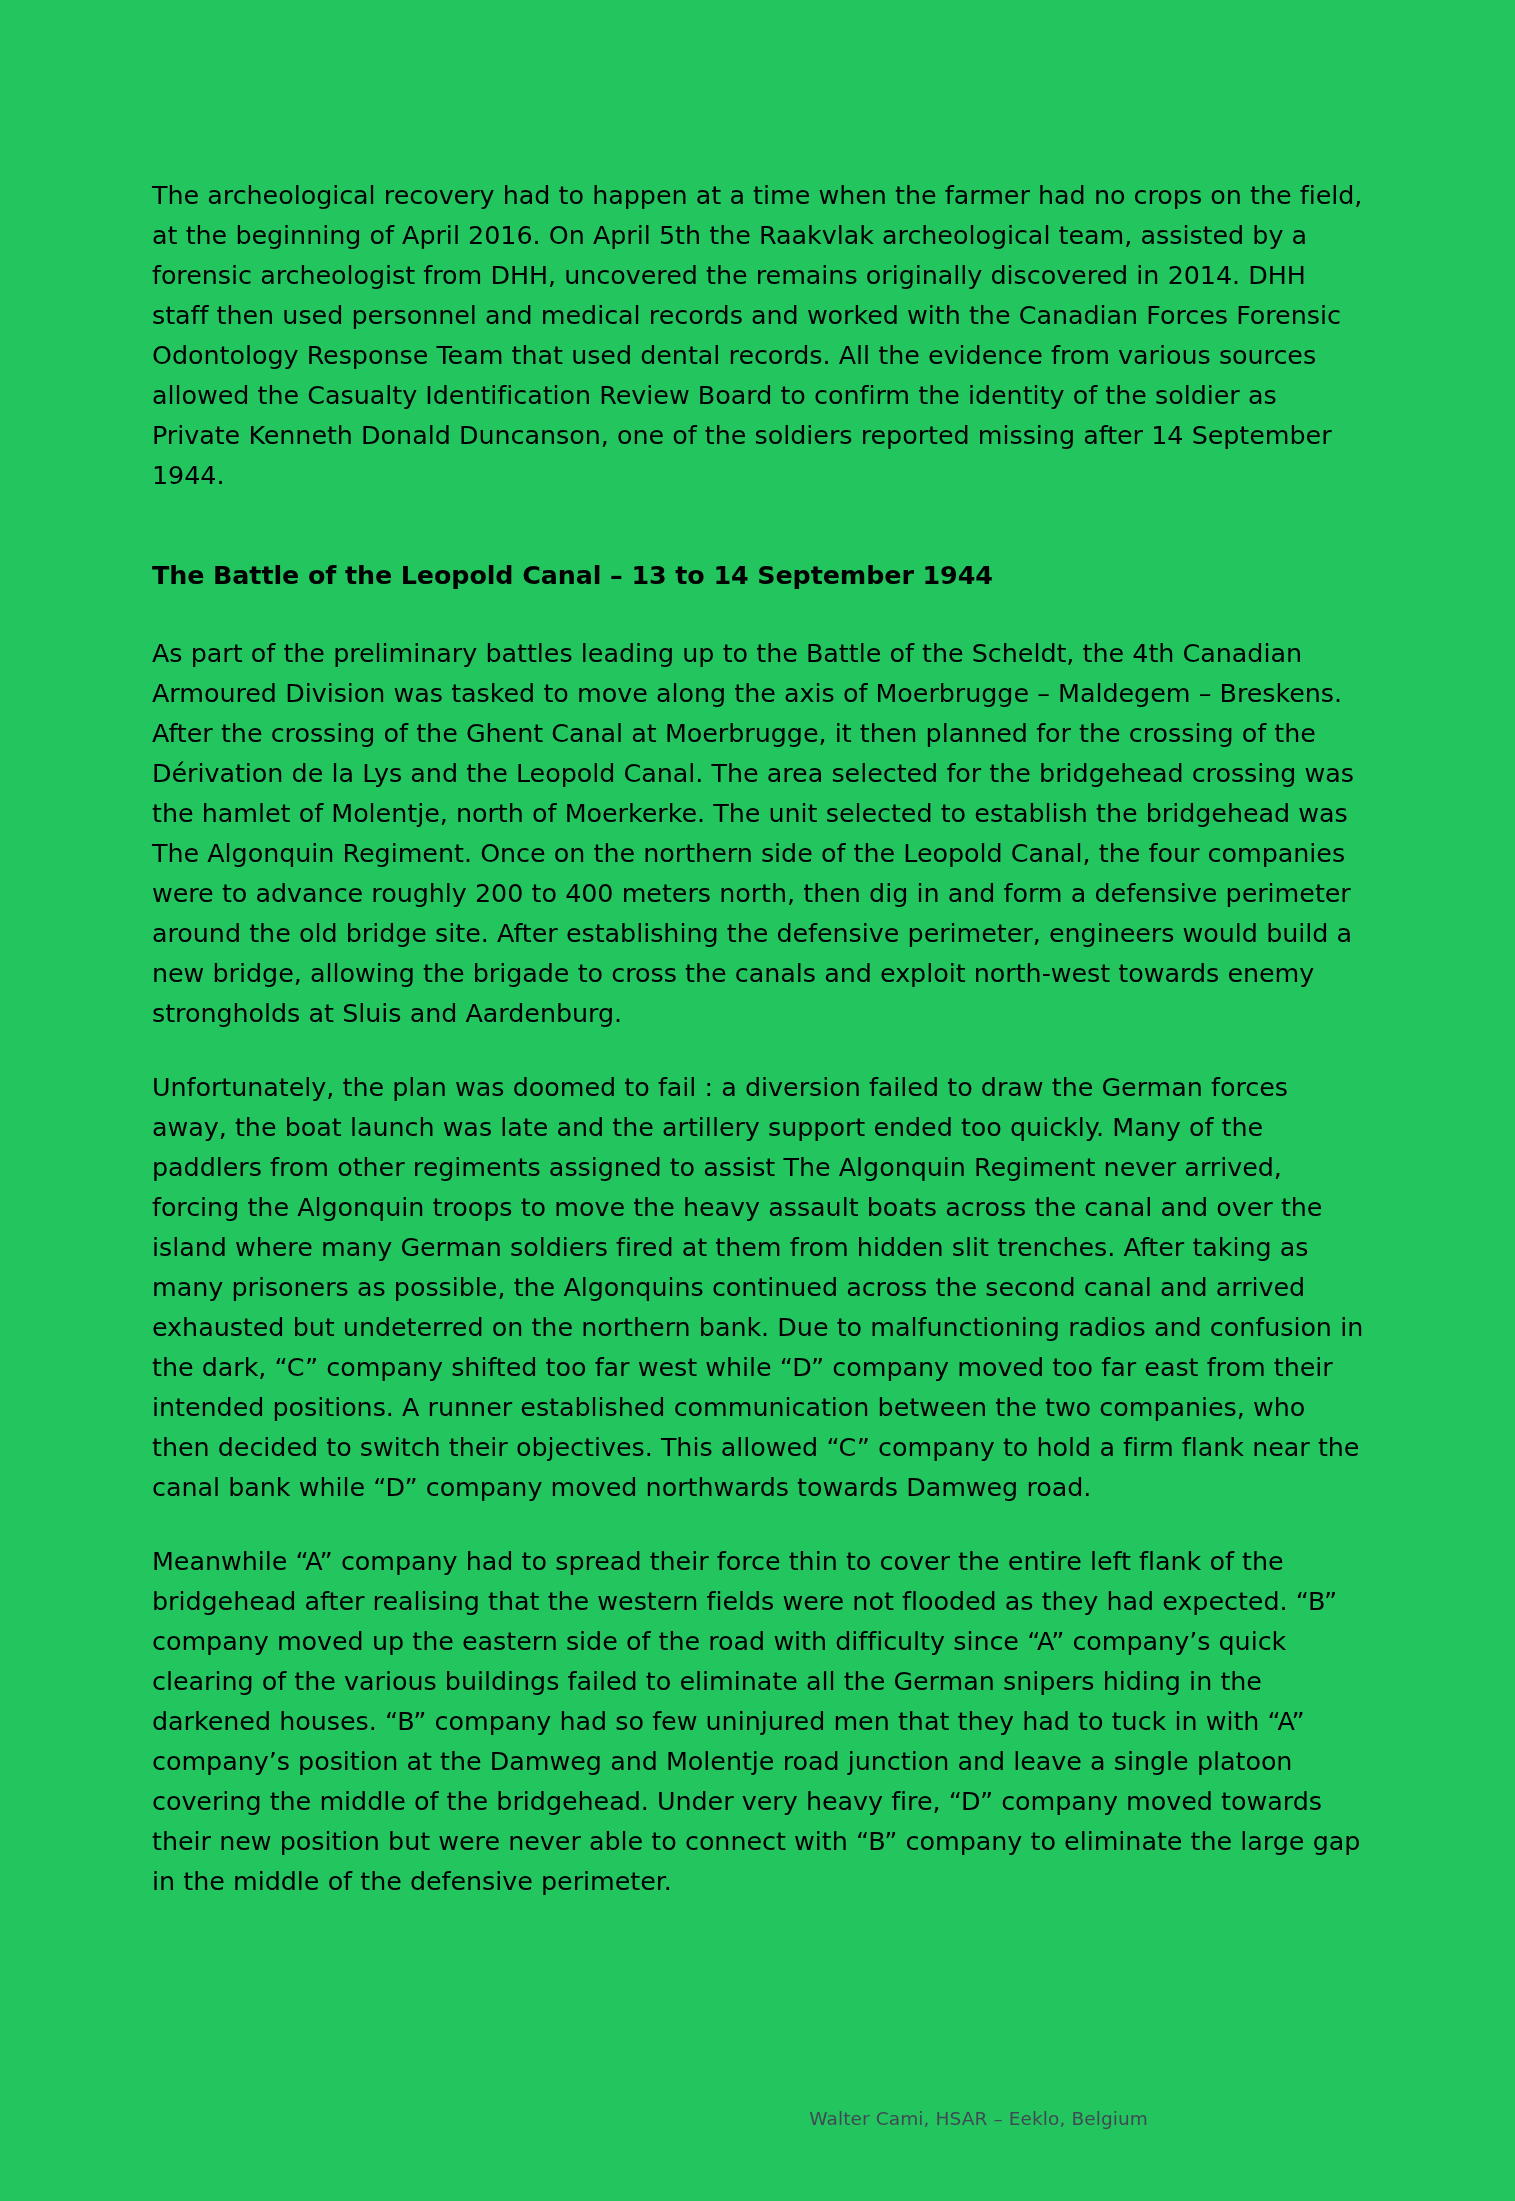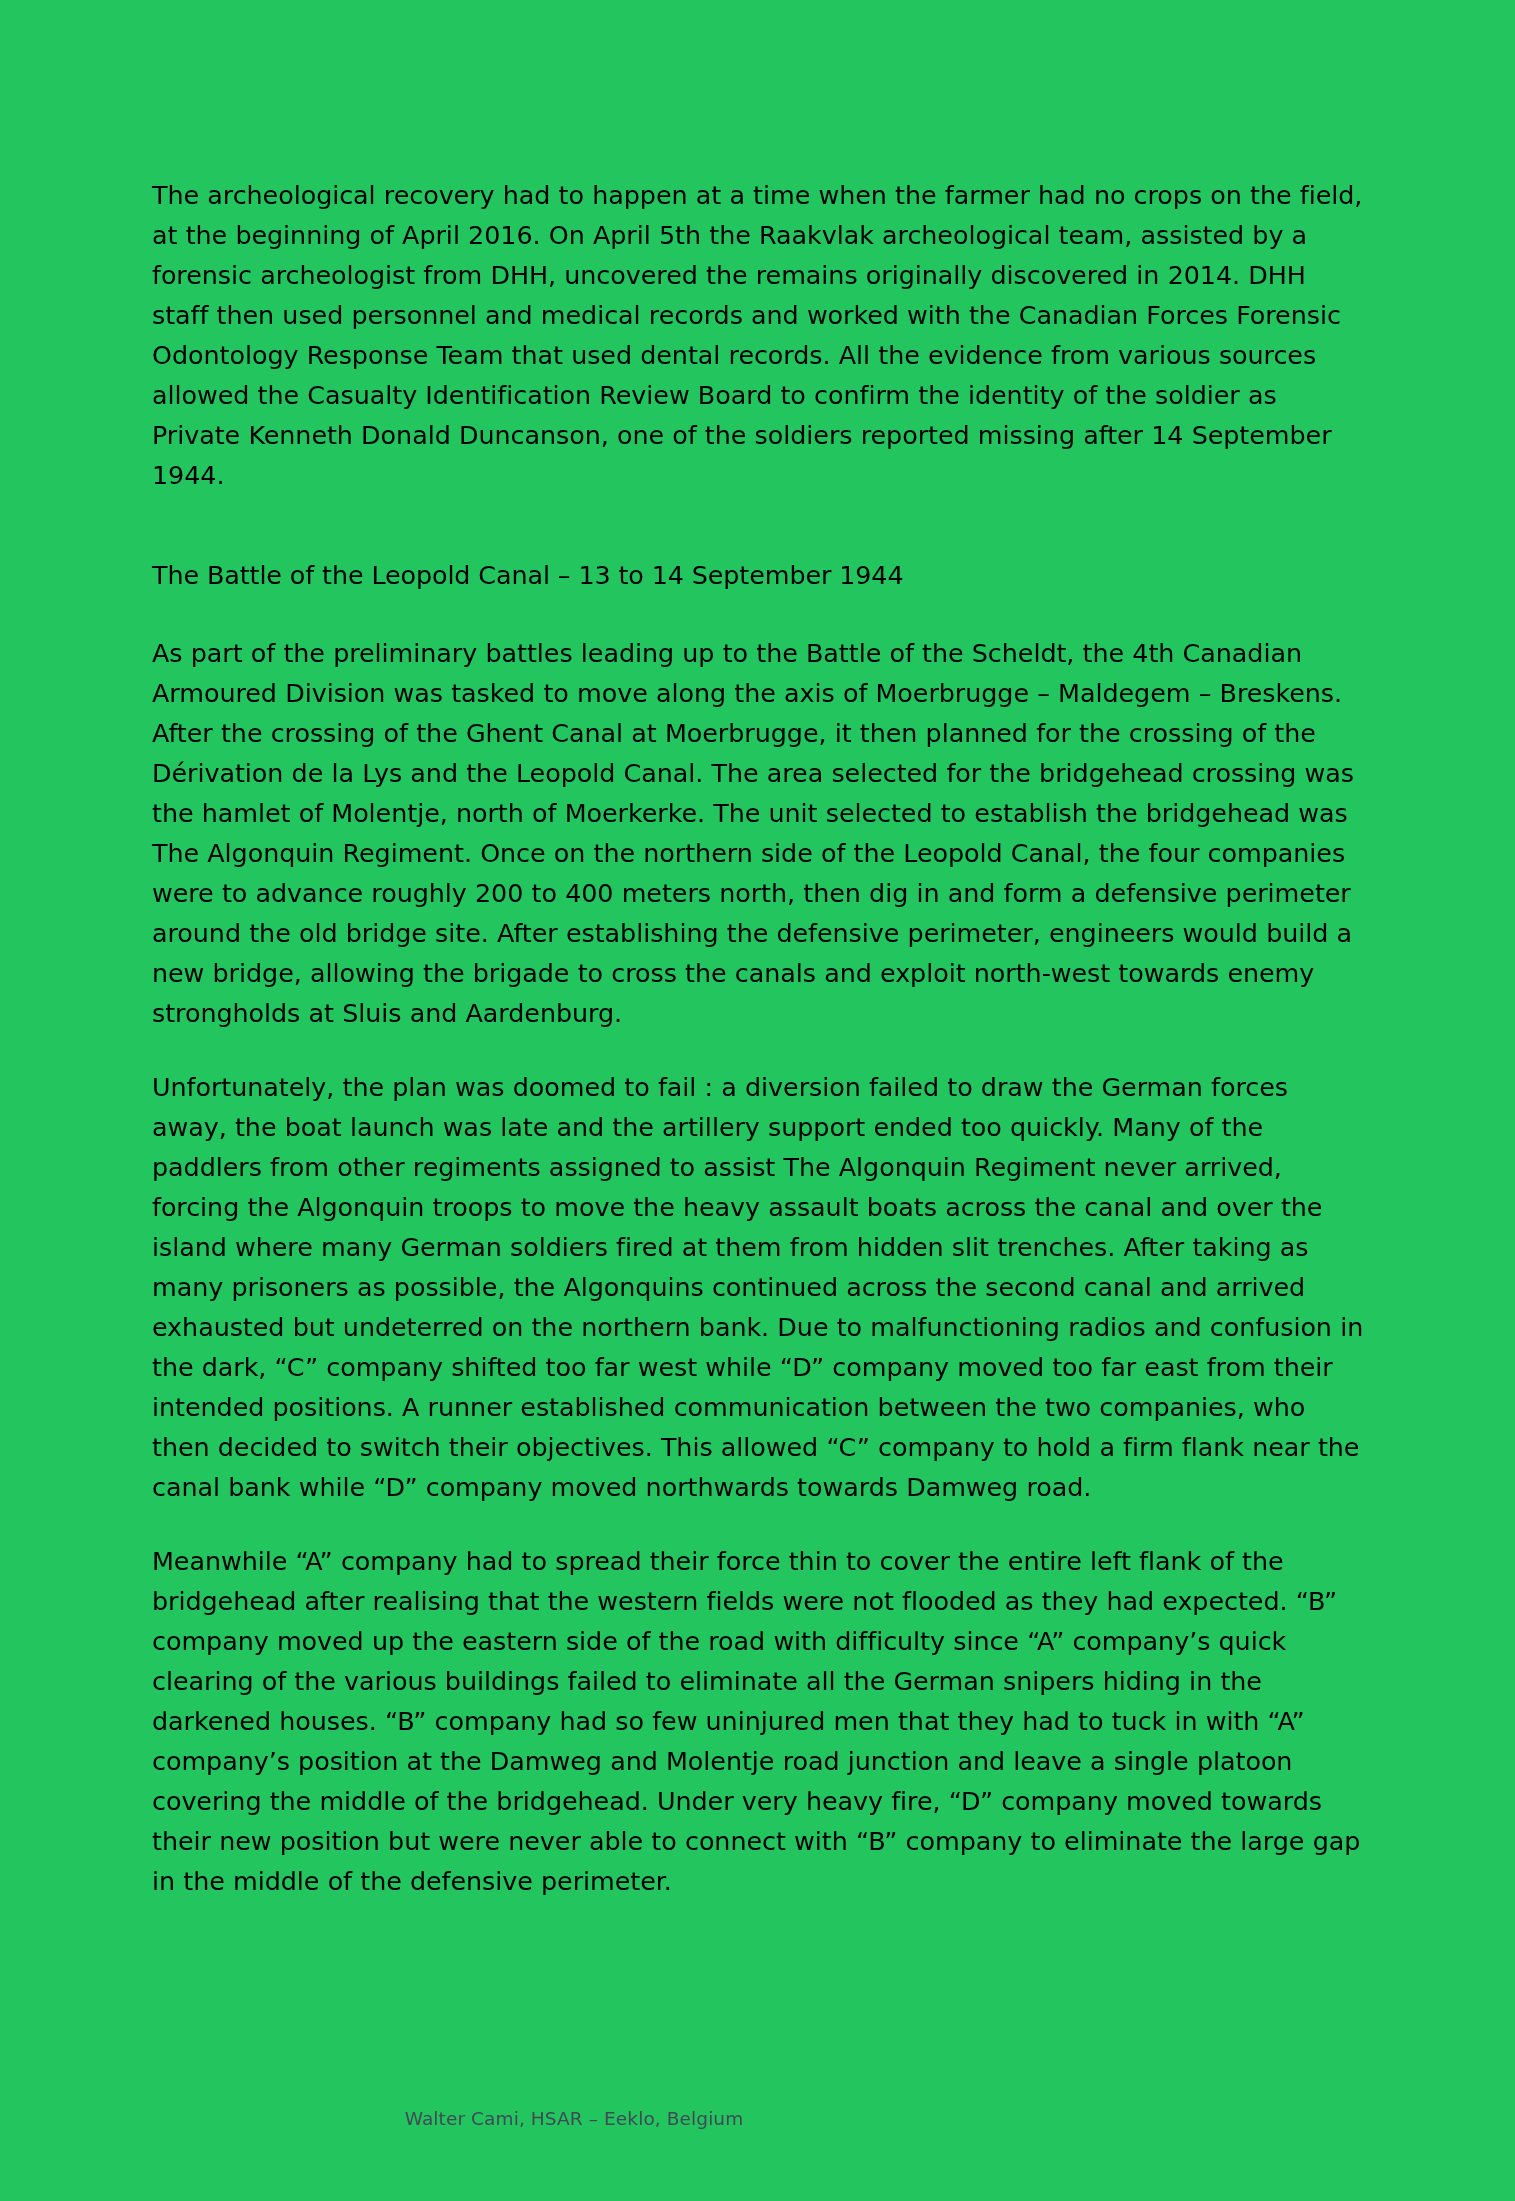--- a/index.html
+++ b/index.html
@@ -32,31 +32,31 @@
     margin: 0 0 34px 0;
     letter-spacing: -0.05px;
     word-spacing: 0.2px;
   }
   .para:last-of-type {
     margin-bottom: 12px;
   }
   .heading {
     font-size: 25.4px;
     line-height: 40px;
-    font-weight: normal;
+    font-weight: bold;
     color: #000000;
     margin: 60px 0 38px 0;
     letter-spacing: -0.1px;
   }
   .footer {
     position: absolute;
     left: 0;
     top: 2106px;
     width: 1299px;
-    text-align: center;
+    text-align: right;
     padding-right: 151px;
     box-sizing: border-box;
   }
   .footer-text {
     font-size: 18.5px;
     line-height: 26px;
     color: #404a55;
     letter-spacing: 0.1px;
   }
 </style>

